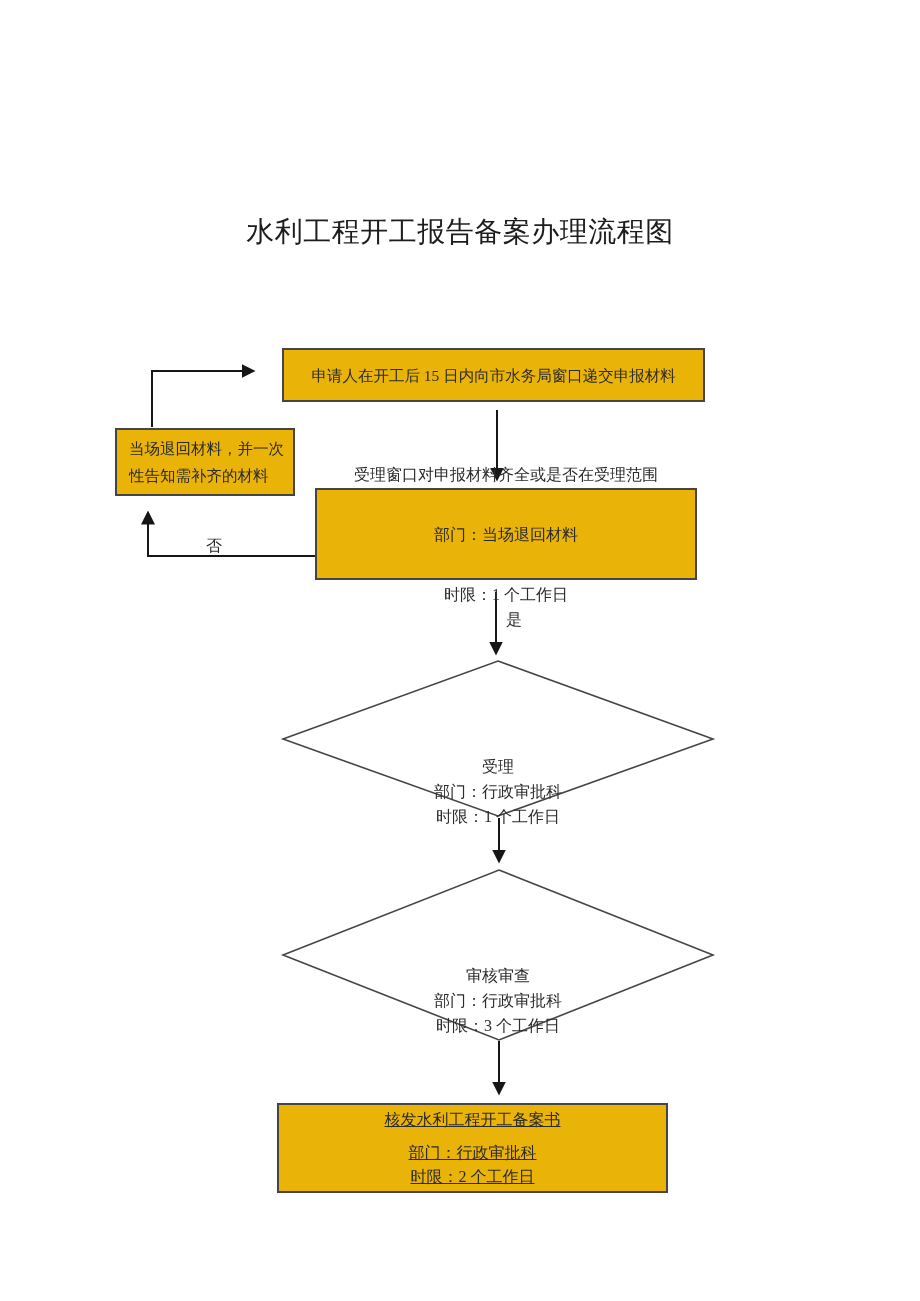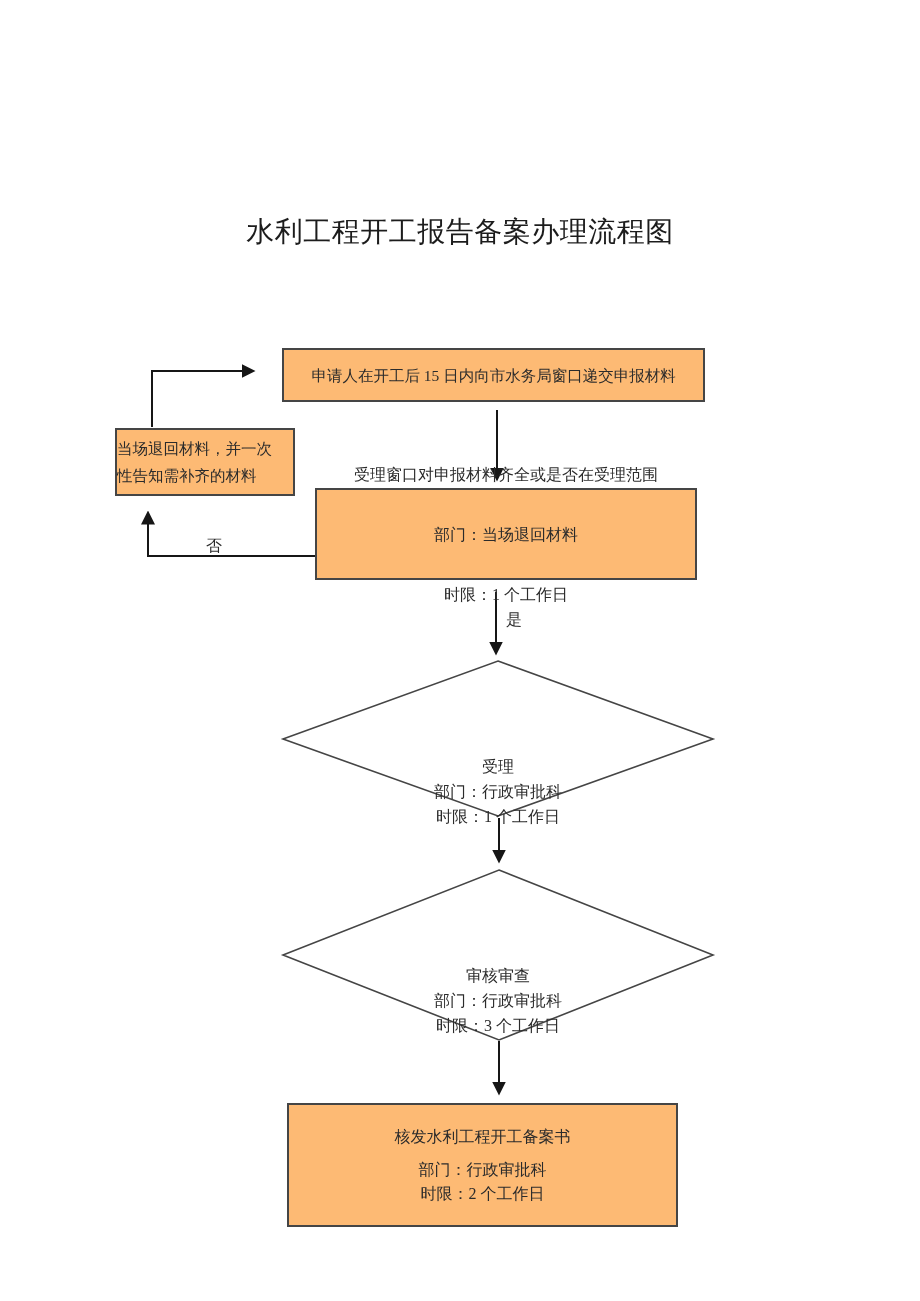--- a/index.html
+++ b/index.html
@@ -22,35 +22,35 @@
     color:#1c1c1c;
     margin:0;
   }
   svg.layer{
     position:absolute;left:0;top:0;width:920px;height:1301px;
   }
   .flow-box{
     position:absolute;
     box-sizing:border-box;
     border:2px solid #454545;
-    background:#fdba74;
+    background:#eab308;
     display:flex;
     flex-direction:column;
     justify-content:center;
     font-size:16px;
     line-height:25px;
   }
   .center{align-items:center;text-align:center;}
   .submit-box{left:282px;top:348px;width:423px;height:54px;font-size:15.5px;}
   .return-box{
     left:115px;top:428px;width:180px;height:68px;
-    font-size:15.5px;line-height:27px;
+    padding-left:12px;font-size:15.5px;line-height:27px;
   }
   .review-box{left:315px;top:488px;width:382px;height:92px;gap:35px;}
-  .issue-box{left:287px;top:1103px;width:391px;height:124px;line-height:24px;}
+  .issue-box{left:277px;top:1103px;width:391px;height:90px;line-height:24px;text-decoration:underline;}
   .issue-box .first{margin-bottom:9px;}
   .diamond-text{
     position:absolute;
     left:283px;width:430px;
     text-align:center;
     font-size:16px;
     line-height:25px;
     margin-top:47px;
   }
   .accept-text{top:707px;}

